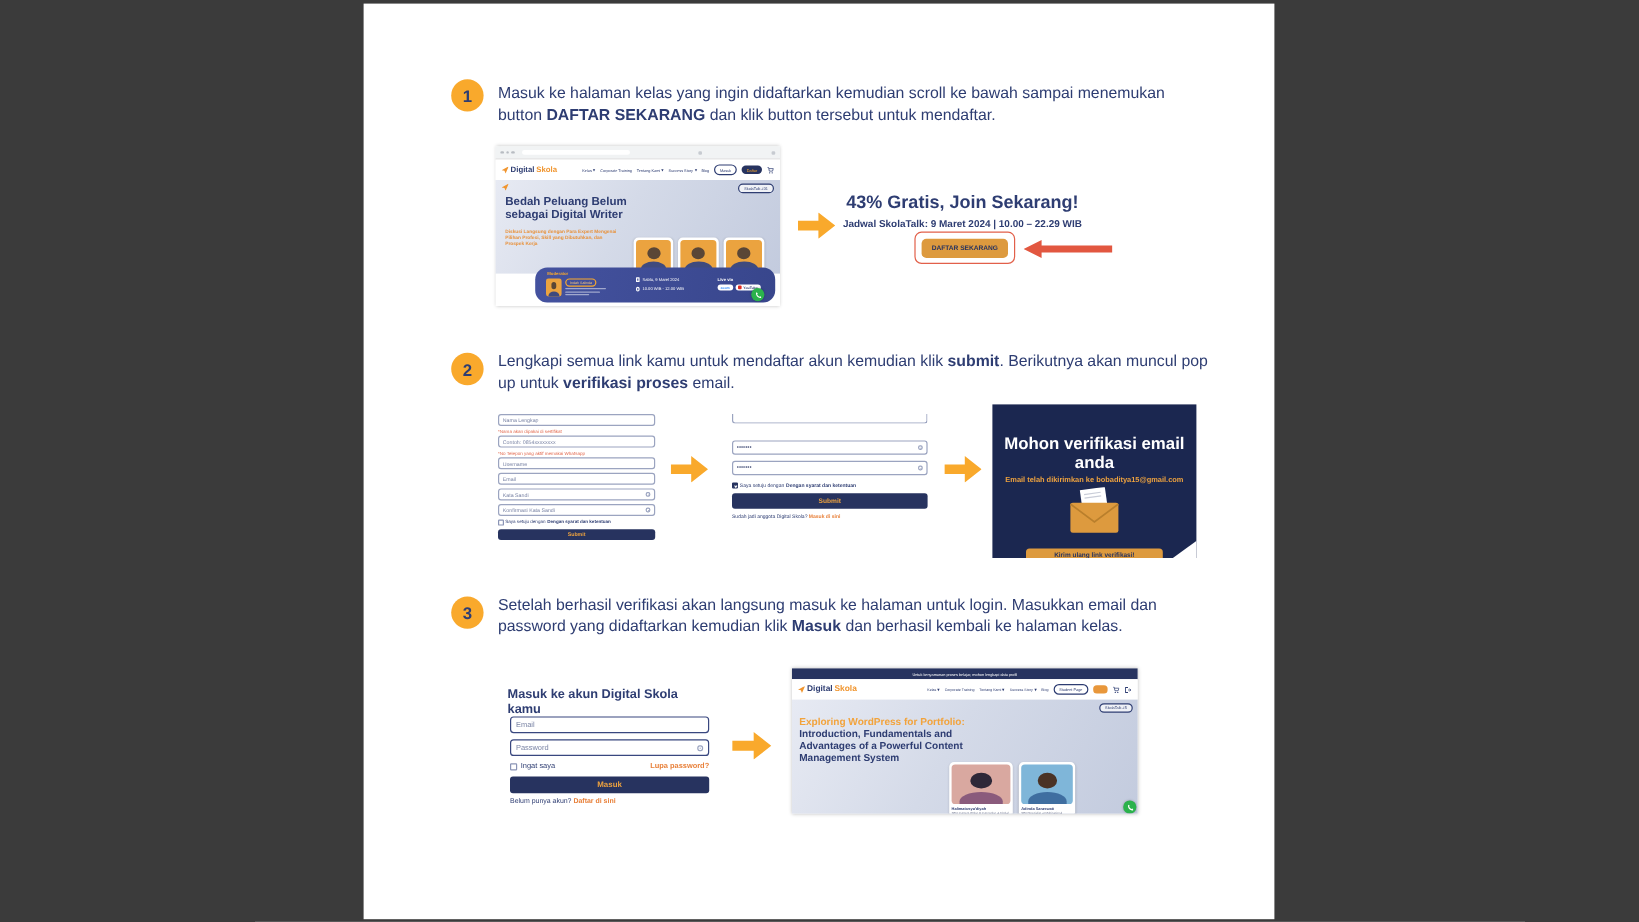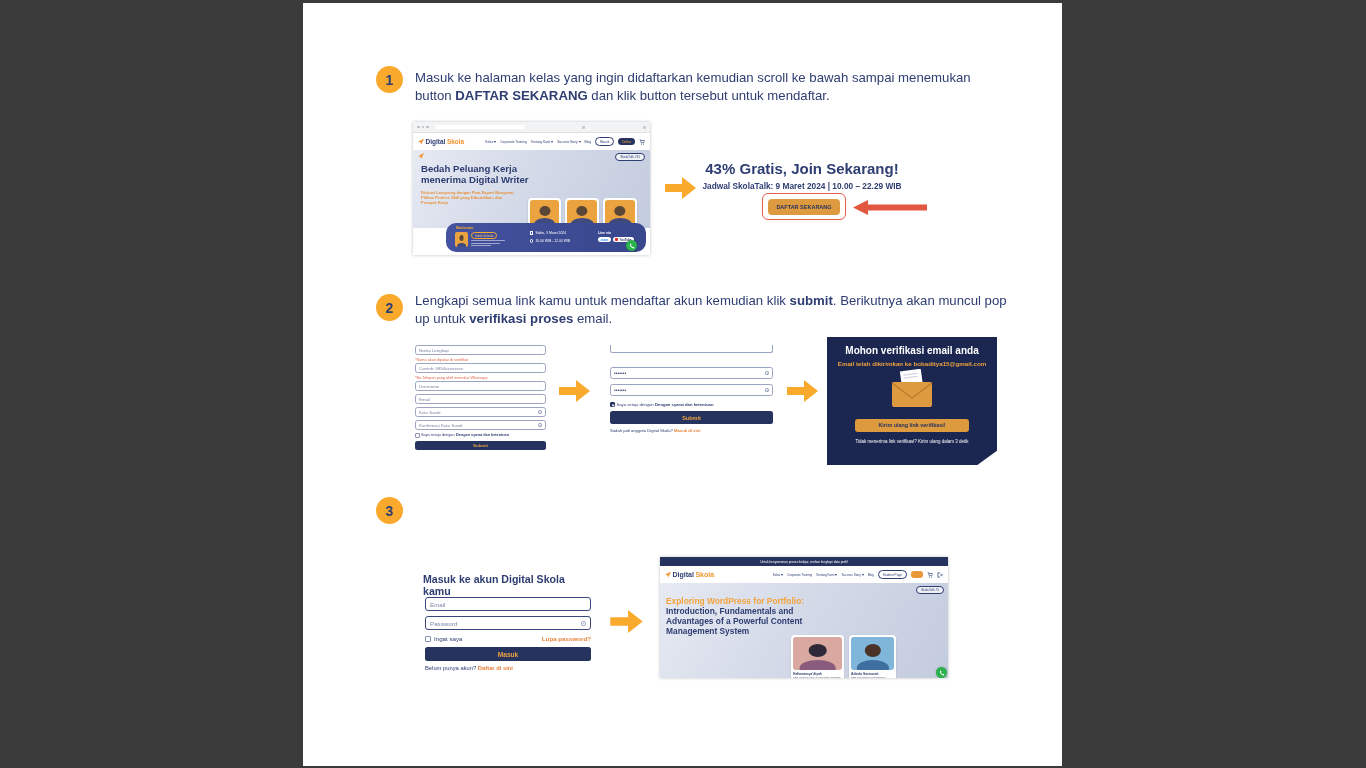--- a/index.html
+++ b/index.html
@@ -103,21 +103,21 @@
         <svg class="cart-ico" width="6" height="6" viewBox="0 0 10 10">
             <path d="M1 1h1.5l1 5h4.5l1-3.5H3" fill="none" stroke="#2E3D72" stroke-width="1"></path>
             <circle cx="4" cy="8.3" r="0.9" fill="#2E3D72"></circle>
             <circle cx="7.5" cy="8.3" r="0.9" fill="#2E3D72"></circle>
           </svg>
       </div>
     </div>
     <div class="s-hero" style="height:78px">
       <span class="logo-mark" style="position:absolute;left:5px;top:3px"></span>
       <div class="hero-badge" style="right:5px;top:3px">SkolaTalk #31</div>
-      <div style="position:absolute;left:8px;top:13px;width:120px;font-size:9.6px;font-weight:bold;color:#2E3D72;line-height:1.15">Bedah Peluang Kerja menerima Digital Writer</div>
+      <div style="position:absolute;left:8px;top:13px;width:120px;font-size:9.6px;font-weight:bold;color:#2E3D72;line-height:1.15">Bedah Peluang Belum sebagai Digital Writer</div>
       <div style="position:absolute;left:8px;top:40px;width:98px;font-size:4px;font-weight:bold;color:#E8913A;line-height:1.3">Diskusi Langsung dengan Para Expert Mengenai Pilihan Profesi, Skill yang Dibutuhkan, dan Prospek Kerja</div>
 
       <div class="sp-card" style="left:115px;top:48px;width:33px;height:58px">
         <div class="sp-photo" style="height:26px">
             <span class="sp-head"></span>
             <span class="sp-body"></span>
           </div>
         <div class="sp-name">Sansiva Afifa C.</div>
 
       </div>
@@ -247,36 +247,39 @@
     <div style="position:absolute;left:0;top:83px;font-size:4.2px;color:#2E3D72">
       <span>Sudah jadi anggota Digital Skola? </span><span class="link-o">Masuk di sini</span>
     </div>
   </div>
 
   <svg class="arrow-o" style="left:484px;top:377px" width="31" height="22" viewBox="0 0 31 22">
     <path d="M0 7 H17 V0 L31 11 L17 22 V15 H0 Z" fill="#F9A92C"></path>
   </svg>
 
   <div class="popup" style="left:524px;top:334px;width:170px;height:128px">
-    <div style="margin-top:8px;font-size:10px;font-weight:bold;color:#fff">Mohon verifikasi email anda</div>
+    <div style="margin-top:24px;font-size:14px;font-weight:bold;color:#fff">Mohon verifikasi email anda</div>
     <div style="margin-top:4px;font-size:6.2px;font-weight:bold;color:#EDA23F">Email telah dikirimkan ke bobaditya15@gmail.com</div>
     <svg width="46" height="40" viewBox="0 0 46 40" style="margin-top:2px">
       <g transform="rotate(-8 23 10)">
           <rect x="12" y="1" width="21" height="17" fill="#fff"></rect>
           <line x1="15" y1="5" x2="29" y2="5" stroke="#c9cdd8" stroke-width="1"></line>
           <line x1="15" y1="8" x2="29" y2="8" stroke="#c9cdd8" stroke-width="1"></line>
         </g>
       <rect x="3" y="13" width="40" height="25" rx="2" fill="#DD9A3E"></rect>
       <path d="M3 14 L23 29 L43 14" fill="none" stroke="#B97F2C" stroke-width="1.4"></path>
     </svg>
     <div><button style="background:#DD9A3E;border:none;border-radius:3px;width:114px;height:13px;font-size:5.4px;font-weight:bold;color:#27335F;font-family:inherit">Kirim ulang link verifikasi!</button></div>
     <div style="margin-top:7px;font-size:4.5px;color:#fff">Tidak menerima link verifikasi? Kirim ulang dalam 3 detik</div>
   </div>
 
   <div class="step-num" style="left:73px;top:494px">3</div>
+  <div class="step-text" style="left:112px;top:492px;width:592px">
+    <span>Setelah berhasil verifikasi akan langsung masuk ke halaman untuk login. Masukkan email dan password yang didaftarkan kemudian klik </span><b>Masuk</b><span> dan berhasil kembali ke halaman kelas.</span>
+  </div>
 
   <div class="abs" style="left:120px;top:567px;width:170px;height:108px;background:#fff">
     <div style="position:absolute;left:0;top:3px;width:170px;font-size:10.6px;font-weight:bold;color:#2E3D72">Masuk ke akun Digital Skola kamu</div>
     <div class="lg-in" style="left:2px;top:27px;width:166px;height:14px">
       <input type="text" placeholder="Email" style="">
     </div>
     <div class="lg-in" style="left:2px;top:46px;width:166px;height:14px">
       <input type="password" placeholder="Password" style="">
       <span class="eye" style="width:5px;height:5px"></span>
     </div>

